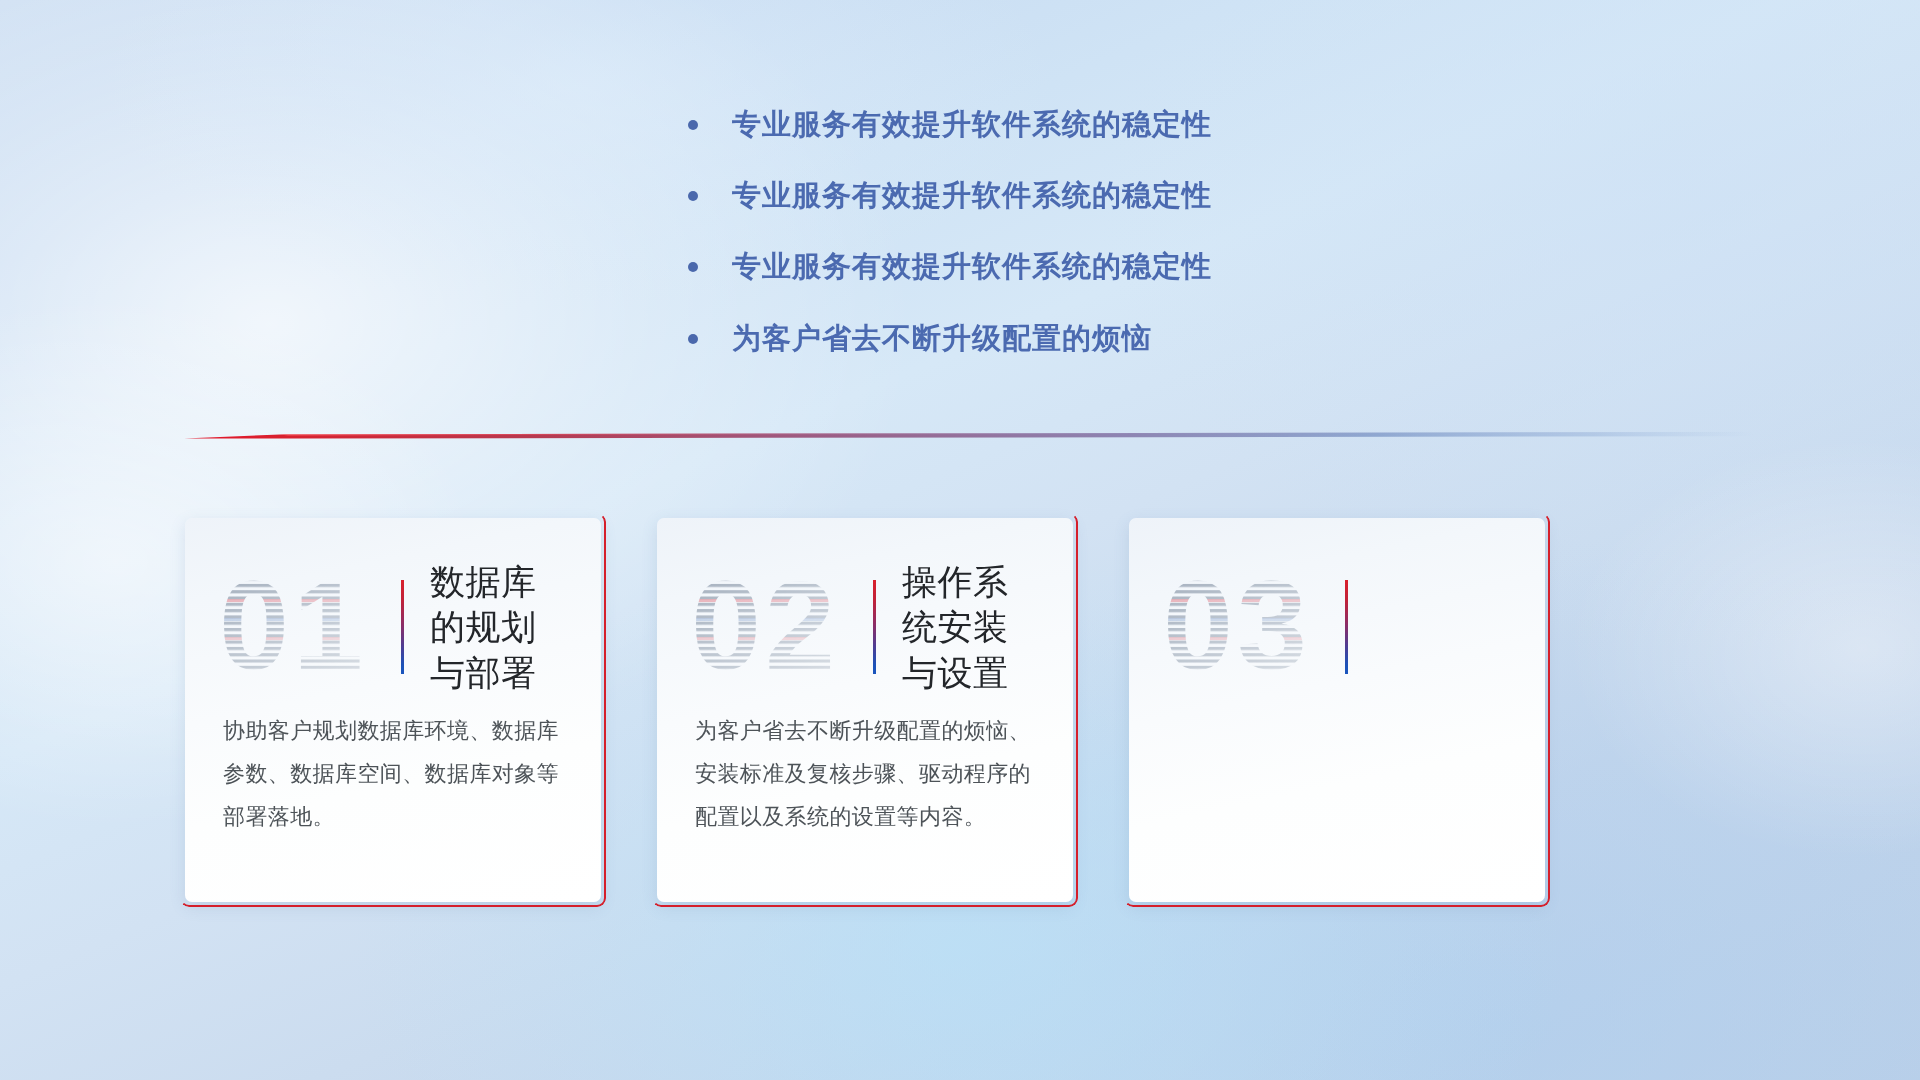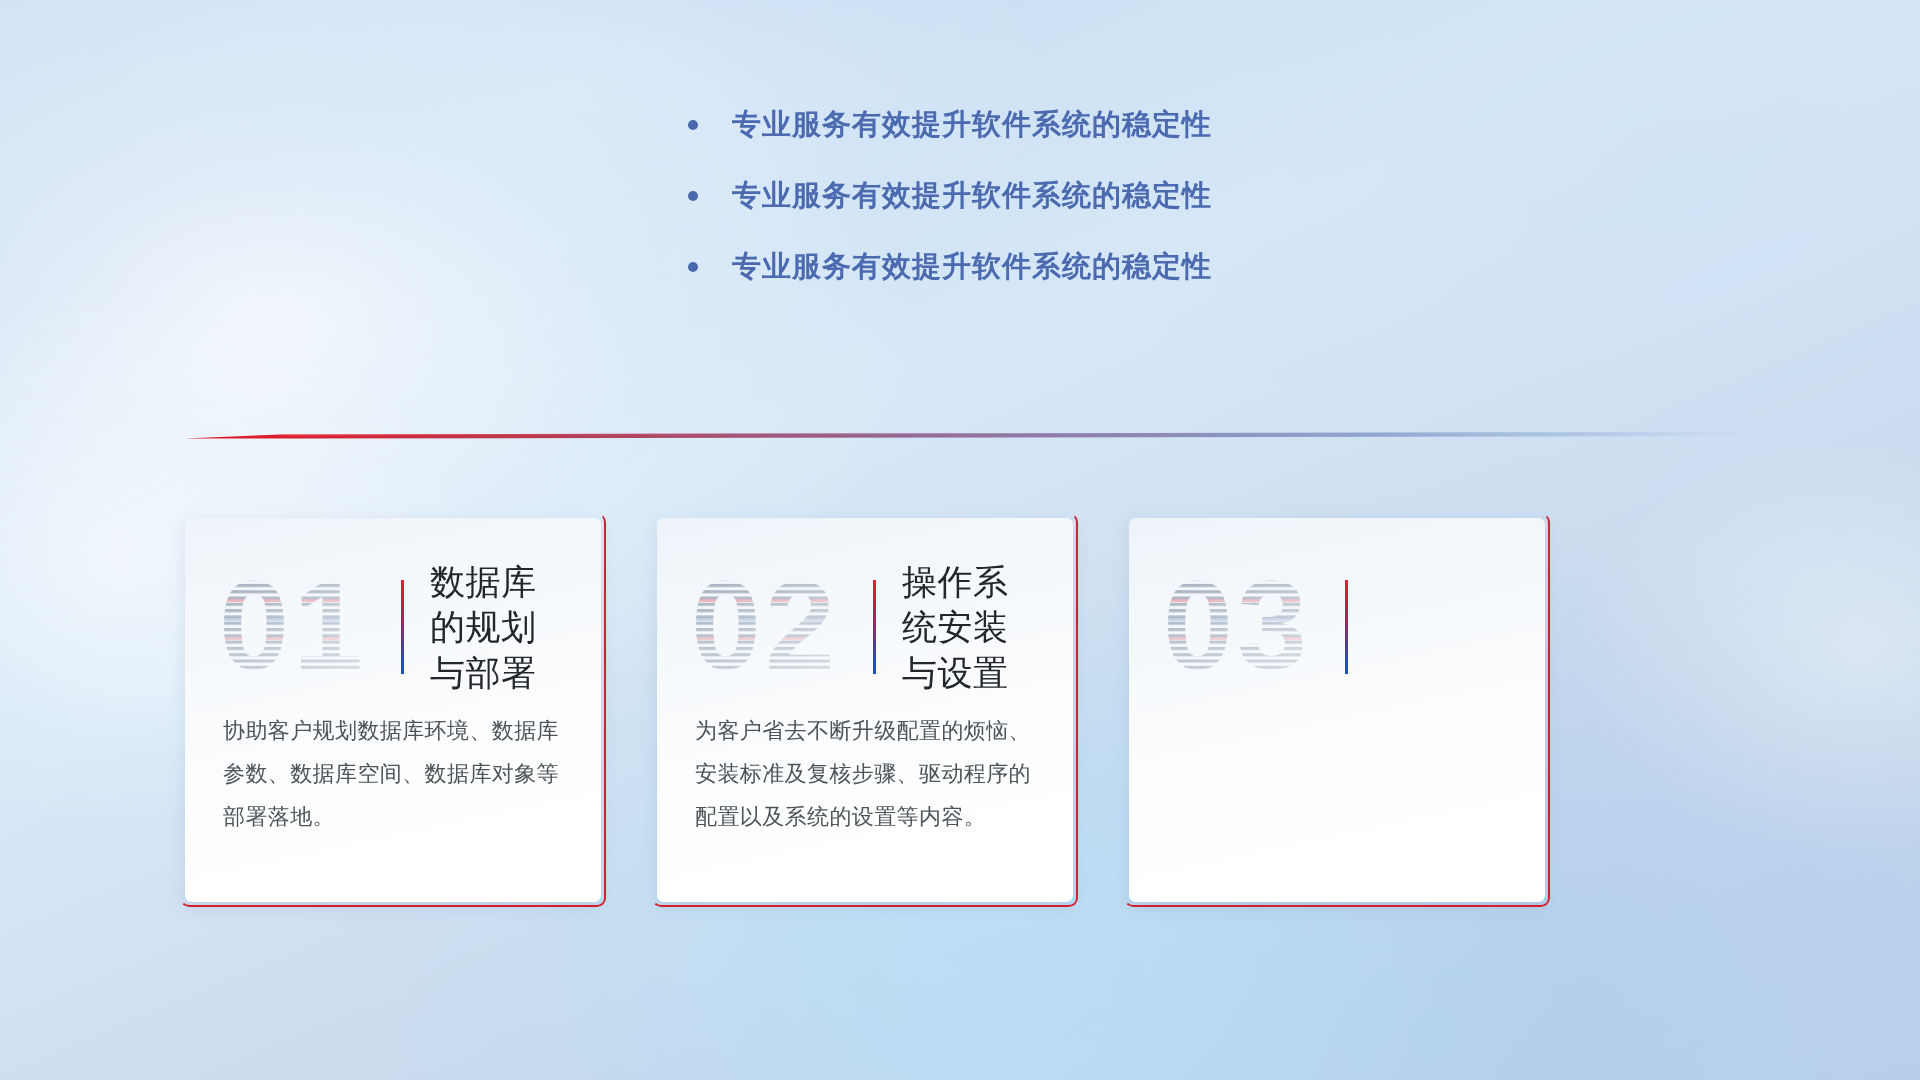--- a/index.html
+++ b/index.html
@@ -174,20 +174,24 @@
     <div class="bullet-row">
       <span class="bullet-dot"></span>
       <span class="bullet-text">专业服务有效提升软件系统的稳定性</span>
     </div>
 
     <div class="bullet-row">
       <span class="bullet-dot"></span>
       <span class="bullet-text">专业服务有效提升软件系统的稳定性</span>
     </div>
 
+    <div class="bullet-row">
+      <span class="bullet-dot"></span>
+      <span class="bullet-text">为客户省去不断升级配置的烦恼</span>
+    </div>
 
   </div>
 
   <div class="accent-rule">
     <svg width="1570" height="10" viewBox="0 0 1570 10" preserveAspectRatio="none">
       <defs>
         <linearGradient id="ruleGrad" x1="0" y1="0" x2="1" y2="0">
           <stop offset="0" stop-color="#e4152a" stop-opacity="1"></stop>
           <stop offset="0.06" stop-color="#d9202e" stop-opacity="1"></stop>
           <stop offset="0.22" stop-color="#b52f46" stop-opacity="0.95"></stop>

